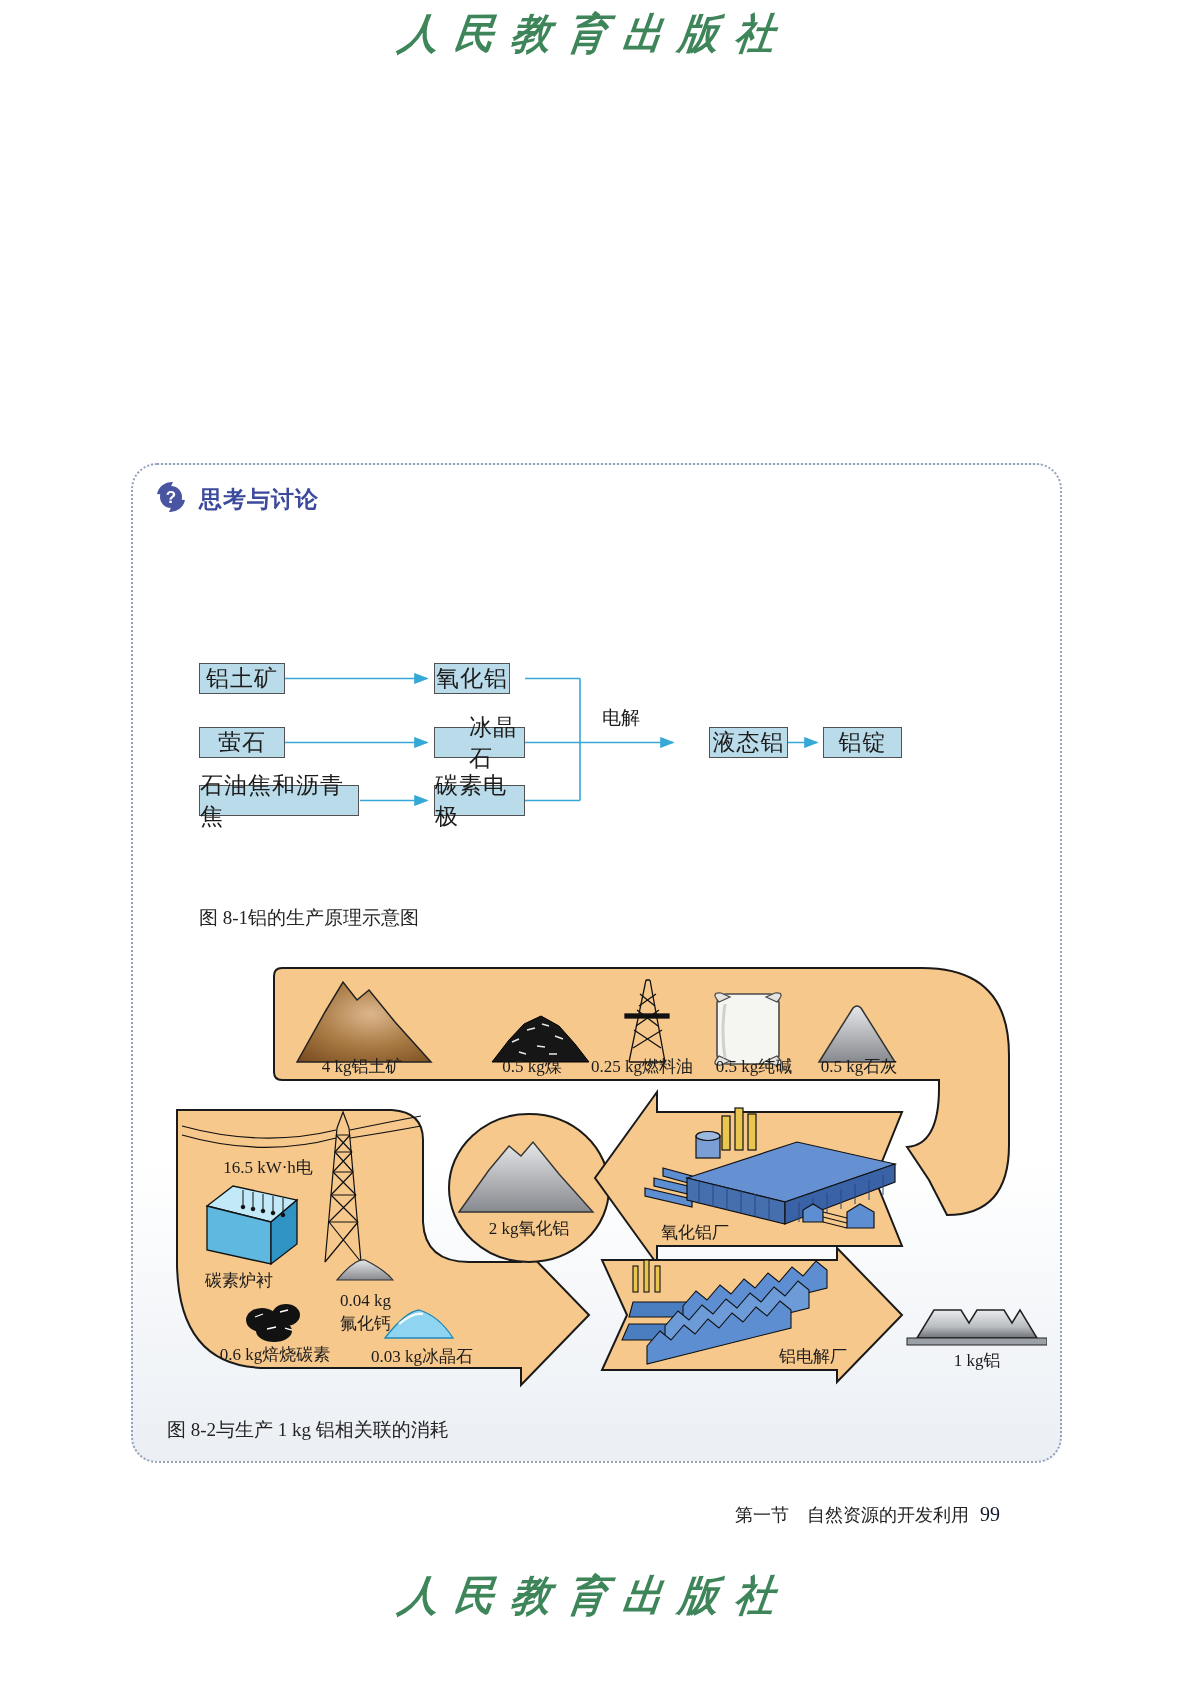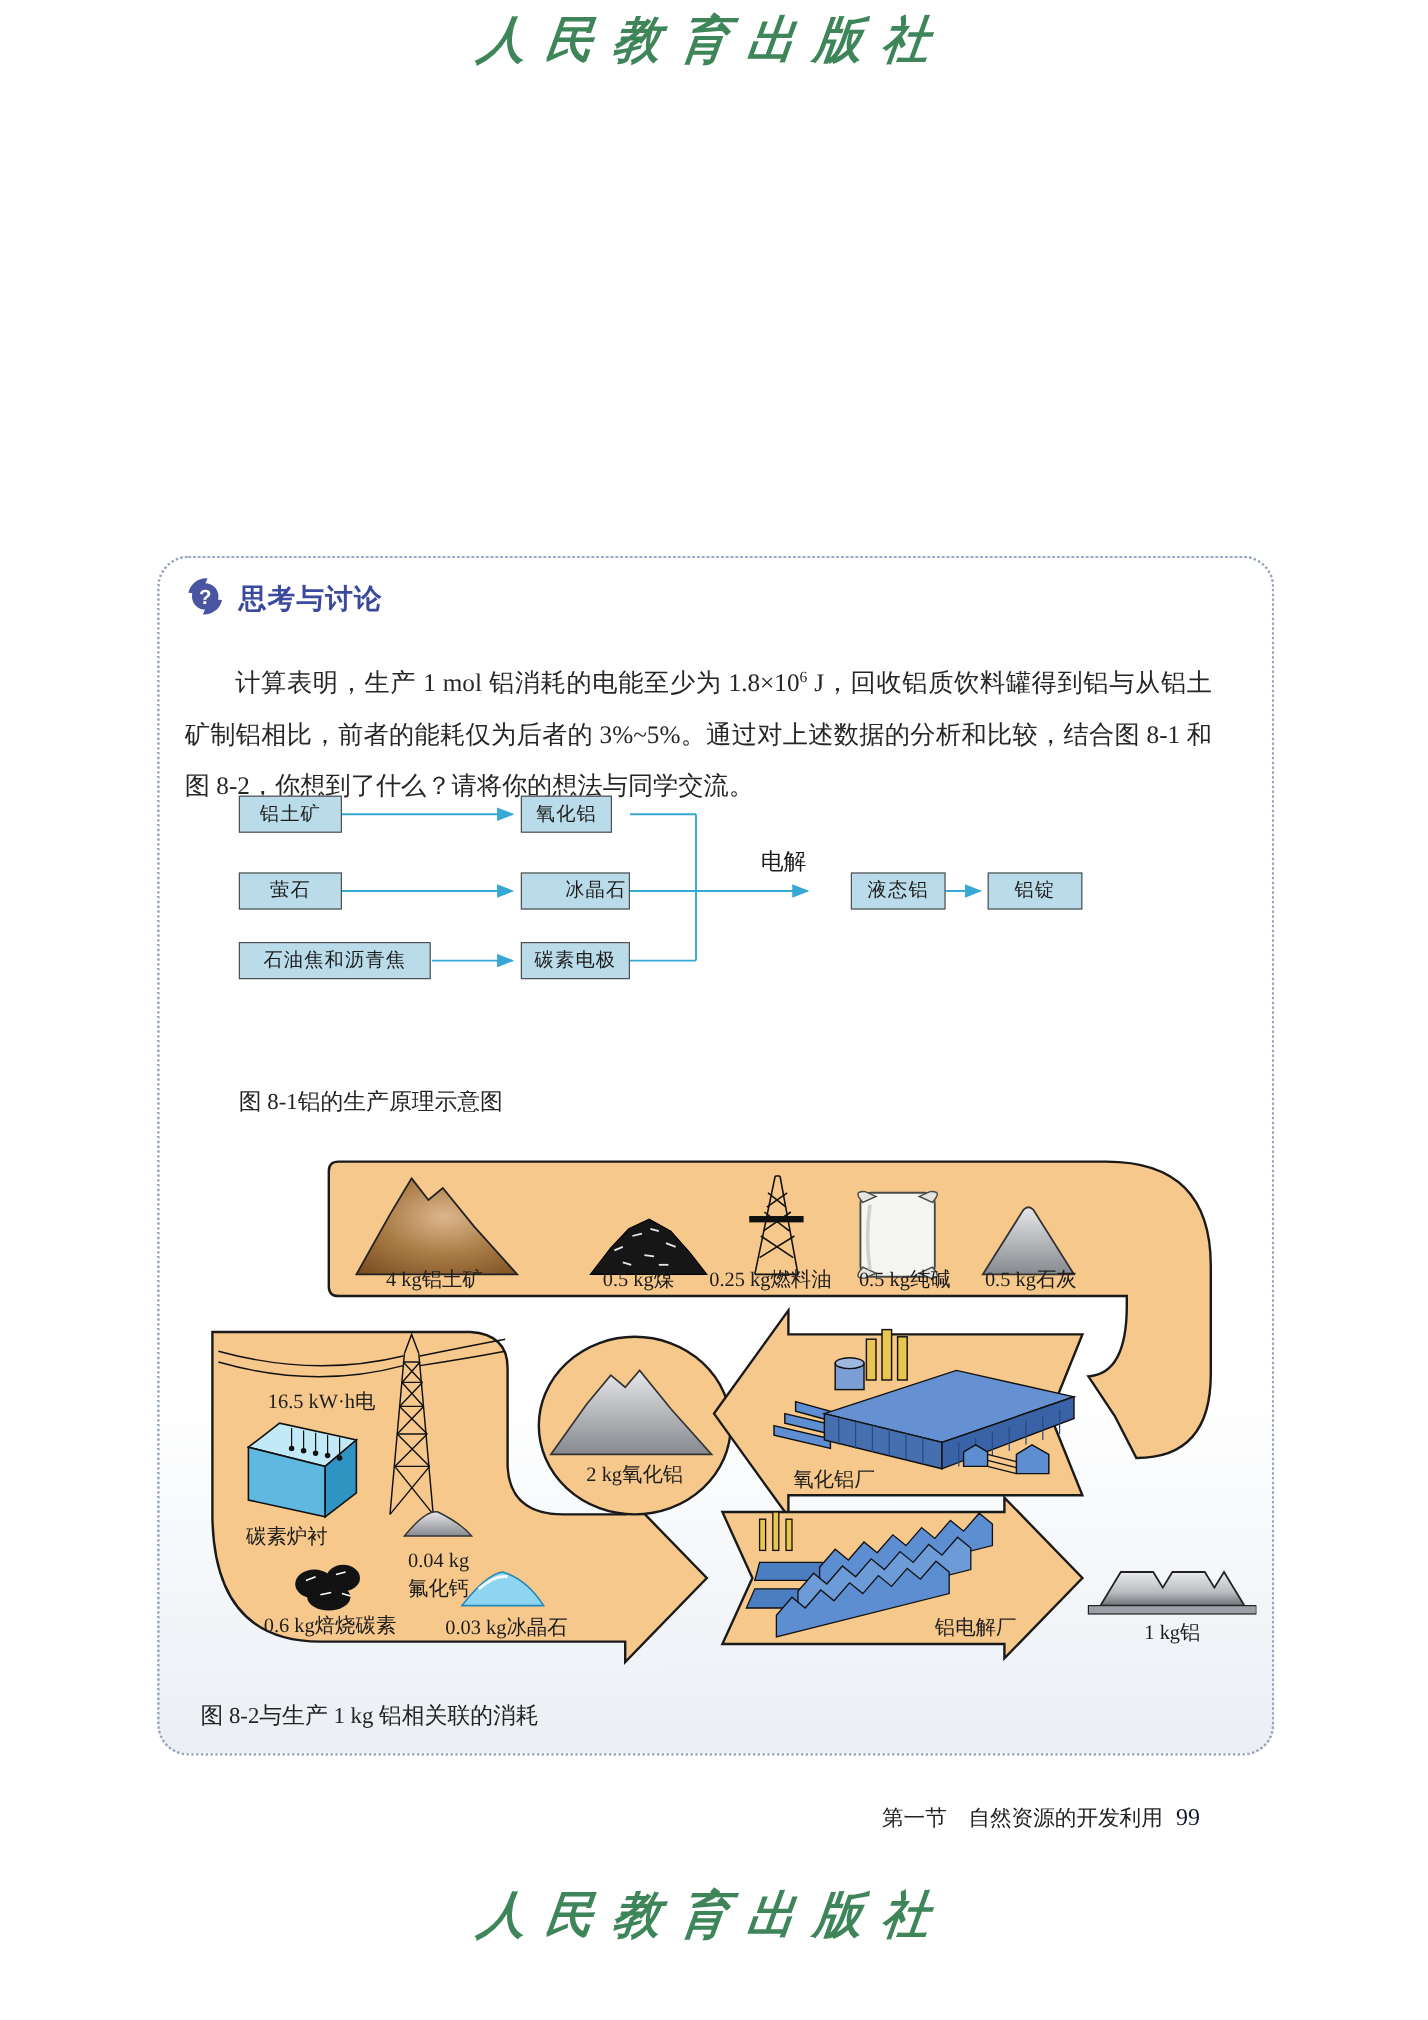--- a/index.html
+++ b/index.html
@@ -19,23 +19,23 @@
   .tb-head{position:absolute;left:20px;top:14px;display:flex;align-items:center;gap:10px;}
   .tb-title{font-family:"Liberation Sans","DejaVu Sans",sans-serif;font-weight:700;
             font-size:23px;color:#3c4a9e;letter-spacing:1px;}
   .tb-para{position:absolute;left:21px;top:56px;width:856px;font-size:21px;line-height:43px;
            text-align:justify;text-indent:2em;color:#262626;}
   .tb-para sup{font-size:13px;}
   
   .fig1{position:absolute;left:64px;top:190px;width:720px;height:170px;}
   .fig1 svg.arrows{position:absolute;left:0;top:0;}
   .f1box{position:absolute;background:#badbe9;border:1.5px solid #515151;box-sizing:border-box;
-         display:flex;align-items:center;justify-content:center;font-size:16px;color:#1c1c1c;
+         display:flex;align-items:center;justify-content:center;font-size:23px;color:#1c1c1c;
          letter-spacing:1px;}
-  .f1-electrolysis{position:absolute;left:405px;top:50px;width:70px;text-align:right;
+  .f1-electrolysis{position:absolute;left:405px;top:50px;width:70px;text-align:left;
                    font-size:19px;color:#1c1c1c;}
   .figcap{position:absolute;font-size:19px;color:#242424;display:flex;gap:0;}
   .figcap .cap1{letter-spacing:0px;}
   .fig1cap{left:66px;top:440px;}
   .fig2cap{left:34px;top:952px;}
   .fig2{position:absolute;left:14px;top:495px;width:900px;height:430px;}
   .fig2 text{font-family:"Liberation Serif","DejaVu Serif",serif;fill:#1c1c1c;}
   .footer{position:absolute;top:1503px;right:190px;display:flex;align-items:baseline;gap:11px;}
   .footer .sec{font-size:18px;color:#222;}
   .footer .num{font-size:20px;color:#0f172a;}
@@ -57,21 +57,20 @@
         <svg width="36" height="36" viewBox="0 0 36 36">
           <path d="M4,15 A15,15 0 0 1 20,3 L17.5,8.5 A10.5,10.5 0 0 0 9,15.5 Z" fill="#4a55a2"></path>
           <path d="M32,21 A15,15 0 0 1 16,33 L18.5,27.5 A10.5,10.5 0 0 0 27,20.5 Z" fill="#4a55a2"></path>
           <circle cx="18" cy="18" r="11" fill="#4a55a2"></circle>
           <text x="18" y="24" text-anchor="middle" font-size="17" font-weight="bold" fill="#ffffff" font-family="Liberation Sans, sans-serif">?</text>
         </svg>
       </span>
       <span class="tb-title">思考与讨论</span>
     </div>
 
-    <p class="tb-para"><span>计算表明，生产 1 mol 铝消耗的电能至少为 1.8×10</span><sup>6</sup><span> J，回收铝质饮料罐得到铝与从铝土矿制铝相比，前者的能耗仅为后者的 3%~5%。通过对上述数据的分析和比较，结合图 8-1 和图 8-2，你想到了什么？请将你的想法与同学交流。</span></p>
 
     <div class="fig1">
       <svg class="arrows" width="720" height="170" viewBox="0 0 720 170">
         <defs>
           <marker id="ah" markerWidth="9" markerHeight="7" refX="8" refY="3.5" orient="auto">
             <path d="M0,0 L9,3.5 L0,7 Z" fill="#35a8d5"></path>
           </marker>
         </defs>
         <g stroke="#35a8d5" stroke-width="1.6" fill="none">
           <line x1="88" y1="23.5" x2="230" y2="23.5" marker-end="url(#ah)"></line>

